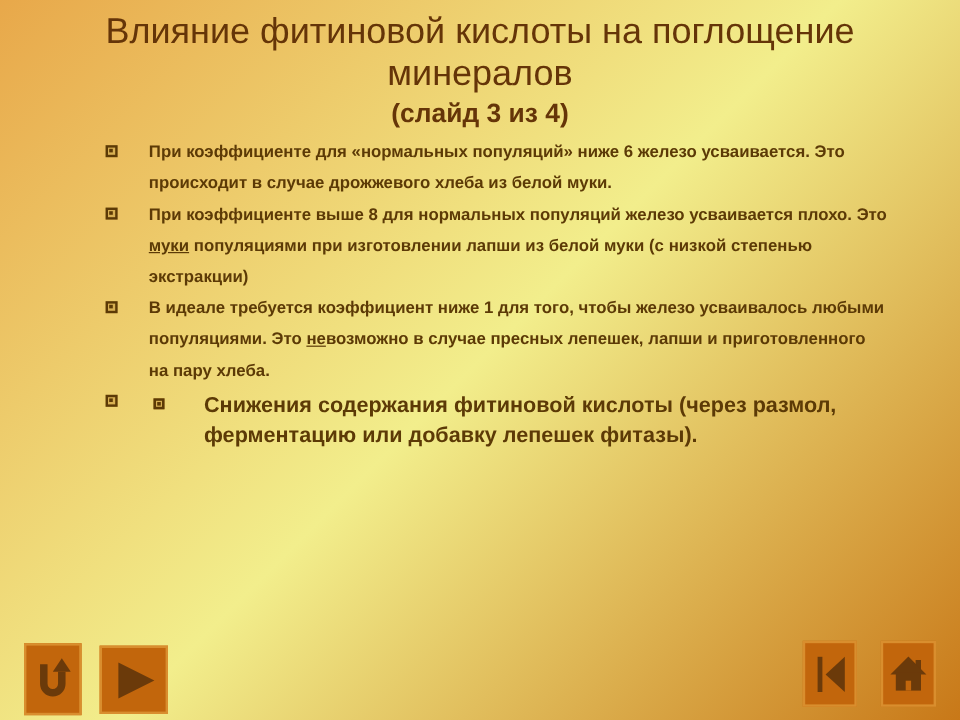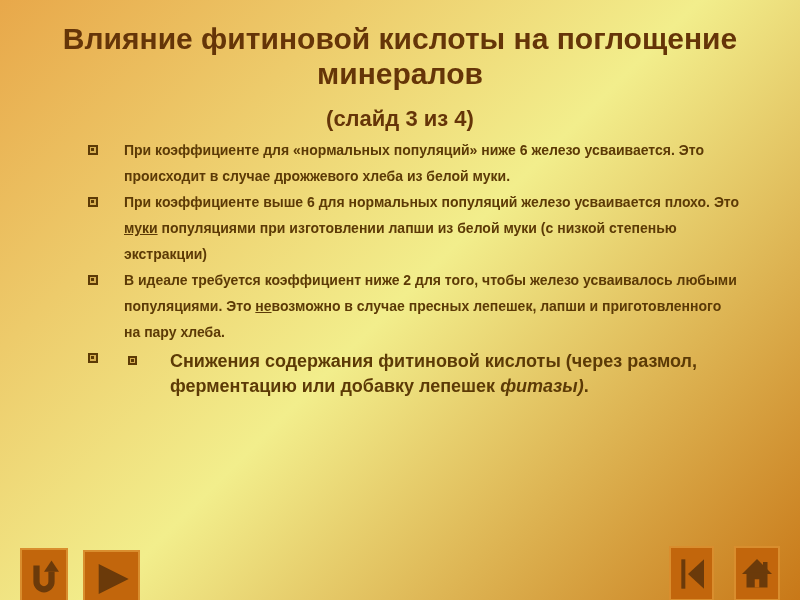--- a/index.html
+++ b/index.html
@@ -3,40 +3,40 @@
 <meta charset="utf-8">
 <style>
   html,body{margin:0;padding:0;}
   body{
     width:800px;height:600px;overflow:hidden;
     font-family:"Liberation Sans", sans-serif;
     background:linear-gradient(135deg,#E8A84A 0%,#F2EE8C 50%,#C87818 100%);
   }
   .slide{position:relative;width:800px;height:600px;}
   .title{
-    padding-top:5px;text-align:center;font-weight:bold;
+    padding-top:5px;text-align:center;font-weight:normal;
     font-size:30px;line-height:35px;color:#653508;
-    max-width:780px;margin:16px auto;
+    max-width:780px;margin:4px auto;
   }
   .subtitle{
     text-align:center;font-weight:bold;font-size:22px;line-height:24px;
     color:#653508;margin-top:2px;
   }
   .content{margin:6px 0 0 88px;color:#5C3A06;font-weight:bold;}
   .bullet{position:relative;}
   .lvl1{font-size:14px;line-height:26px;padding-left:36px;max-width:616px;}
   .lvl2{font-size:18px;line-height:25px;margin-left:40px;padding-left:42px;max-width:590px;margin-top:4px;}
   .marker{
     position:absolute;left:0;top:8px;width:10px;height:10px;
     border:2px solid #5C3A06;box-sizing:border-box;background:#D8B052;
   }
   .lvl2 .marker{width:9px;height:9px;top:7px;}
   .marker i{display:block;width:3px;height:3px;background:#5C3A06;margin:1px 0 0 1px;}
   .u{text-decoration:underline;}
-  .i{font-style:italic;}
+  .i{}
   .navbtn{
     position:absolute;box-sizing:border-box;padding:0;margin:0;
     background:#C2660C;border:2px solid #D98E2E;cursor:pointer;
     display:flex;align-items:center;justify-content:center;
   }
   .navbtn svg{display:block;}
   #btn-return{left:20px;top:532px;width:48px;height:60px;}
   #btn-next{left:83px;top:534px;width:57px;height:57px;}
   #btn-first{left:669px;top:530px;width:45px;height:55px;}
   #btn-home{left:734px;top:530px;width:46px;height:55px;}
@@ -48,24 +48,24 @@
 
   <div class="title">Влияние фитиновой кислоты на поглощение минералов</div>
   <div class="subtitle">(слайд 3 из 4)</div>
 
   <div class="content">
       <div class="bullet lvl1"><span class="marker">
           <i></i>
         </span><span><span>При коэффициенте для «нормальных популяций» ниже 6 железо усваивается. Это происходит в случае дрожжевого хлеба из белой муки.</span></span></div>
       <div class="bullet lvl1"><span class="marker">
           <i></i>
-        </span><span><span>При коэффициенте выше 6 для нормальных популяций железо усваивается плохо. Это </span><span class="u">муки</span><span> популяциями при изготовлении лапши из белой муки (с низкой степенью экстракции)</span></span></div>
+        </span><span><span>При коэффициенте выше 8 для нормальных популяций железо усваивается плохо. Это </span><span class="u">муки</span><span> популяциями при изготовлении лапши из белой муки (с низкой степенью экстракции)</span></span></div>
       <div class="bullet lvl1"><span class="marker">
           <i></i>
-        </span><span><span>В идеале требуется коэффициент ниже 2 для того, чтобы железо усваивалось любыми популяциями. Это </span><span class="u">не</span><span>возможно в случае пресных лепешек, лапши и приготовленного на пару хлеба.</span></span></div>
+        </span><span><span>В идеале требуется коэффициент ниже 1 для того, чтобы железо усваивалось любыми популяциями. Это </span><span class="u">не</span><span>возможно в случае пресных лепешек, лапши и приготовленного на пару хлеба.</span></span></div>
       <div class="bullet lvl1"><span class="marker">
           <i></i>
         </span></div>
       <div class="bullet lvl2"><span class="marker">
           <i></i>
         </span></div>
       <div class="bullet lvl2"><span class="marker">
           <i></i>
         </span><span><span>Снижения содержания фитиновой кислоты (через размол, ферментацию или добавку лепешек </span><span class="i">фитазы)</span><span>.</span></span></div>
     </div>

